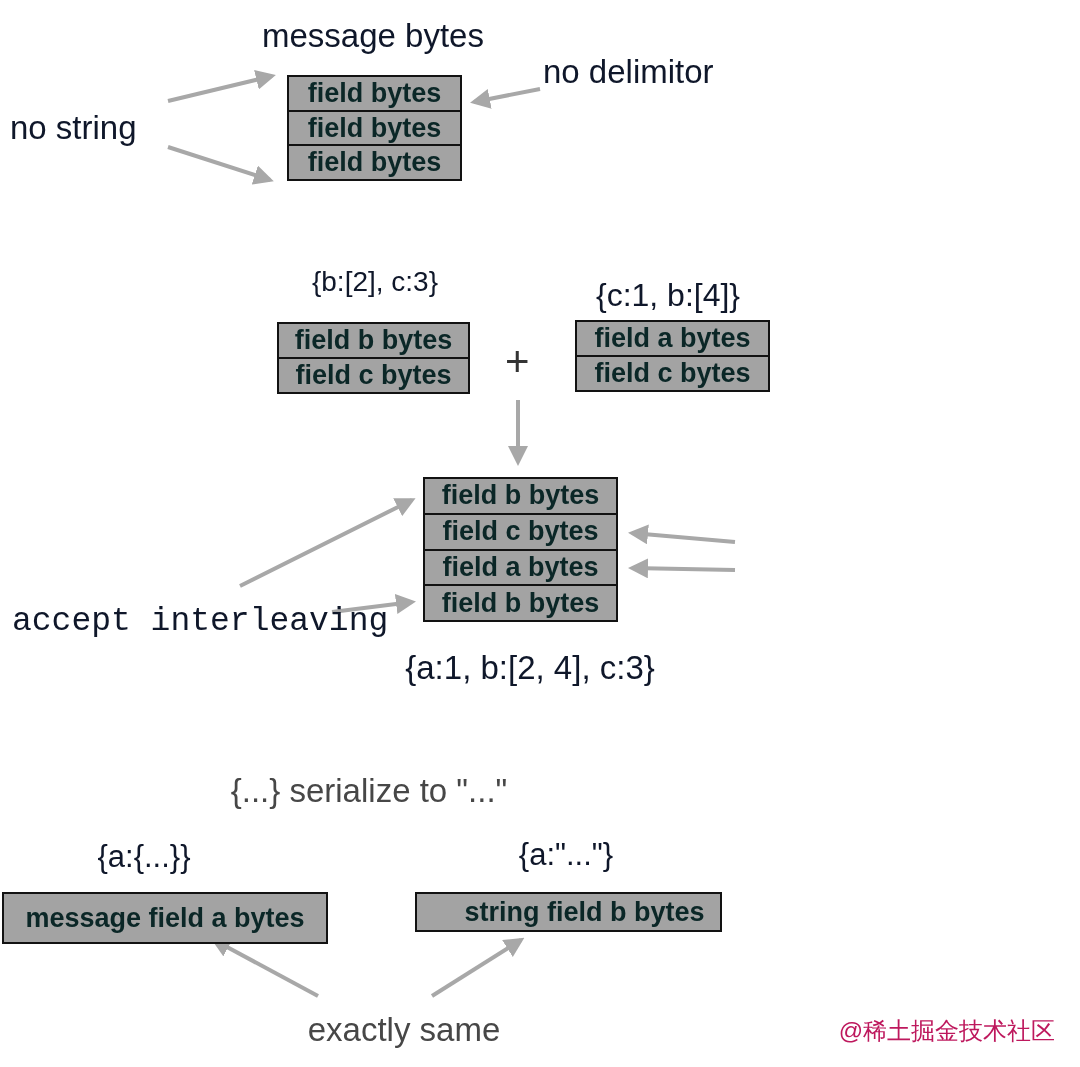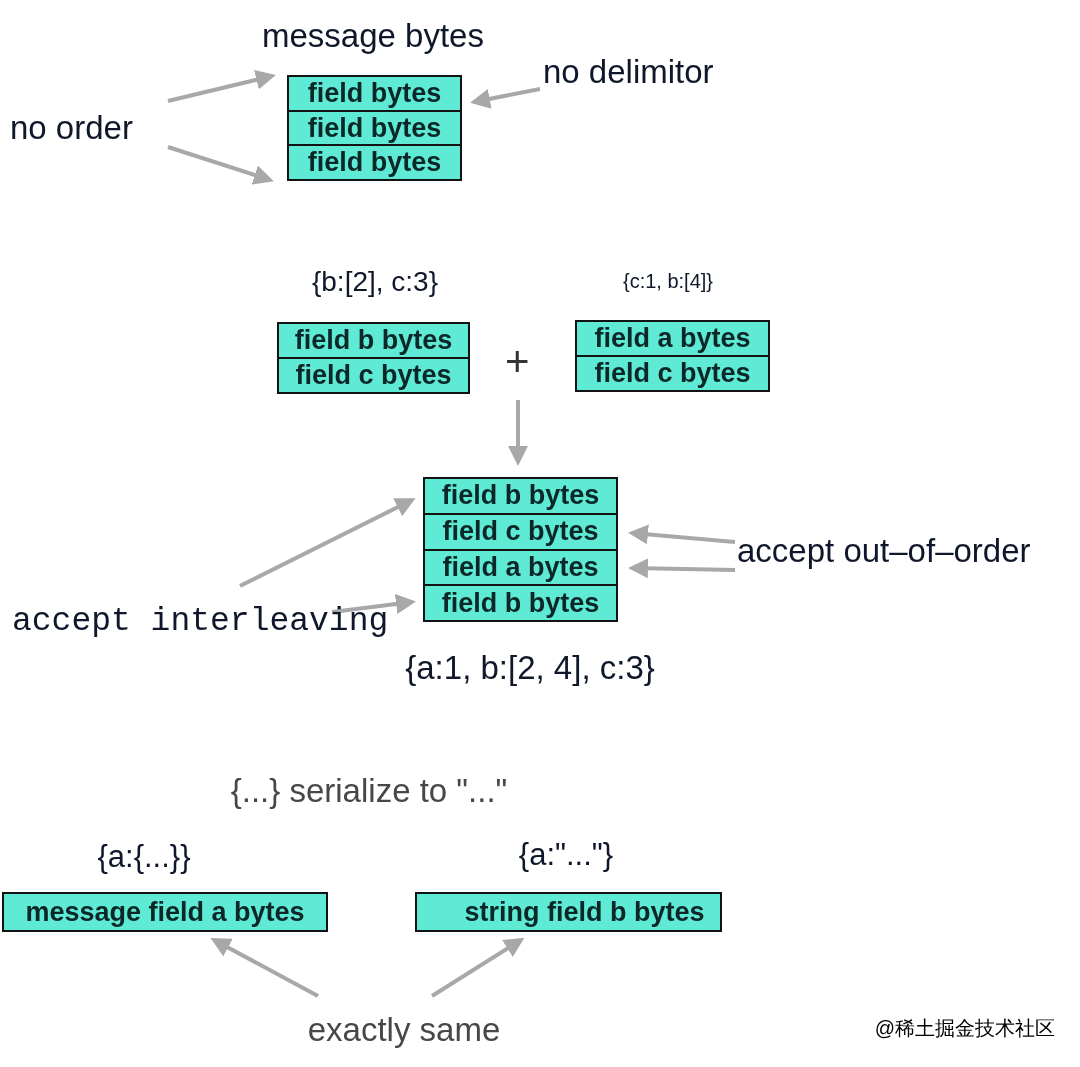--- a/index.html
+++ b/index.html
@@ -15,21 +15,21 @@
     color:#0f172a;
     font-size:33px;
     line-height:1.1;
     white-space:nowrap;
   }
   .centered{transform:translateX(-50%);}
   .stack{
     position:absolute;
     box-sizing:border-box;
     border:2px solid #121212;
-    background:#5eead4;
+    background:#a3a3a3;
     display:flex;
     flex-direction:column;
   }
   .row{
     flex:1;
     box-sizing:border-box;
     border-bottom:2px solid #121212;
     display:flex;
     align-items:center;
     justify-content:center;
@@ -40,22 +40,22 @@
   }
   .row:last-child{border-bottom:none;}
   .plus{
     position:absolute;
     color:#343434;
     font-size:42px;
     font-weight:normal;
   }
   .watermark{
     position:absolute;
-    color:#000000;
-    font-size:20px;
+    color:#be185d;
+    font-size:24px;
     white-space:nowrap;
   }
   #arrows{position:absolute;left:0;top:0;width:1080px;height:1067px;pointer-events:none;}
 </style>
 </head>
 <body>
 
 <div id="canvas">
 
   <svg id="arrows" viewBox="0 0 1080 1067">
@@ -79,60 +79,59 @@
   </svg>
 
   <div class="lbl centered" style="left:373px;top:18px;">message bytes</div>
 
   <div class="stack" style="left:287px;top:75px;width:175px;height:106px;">
     <div class="row">field bytes</div>
     <div class="row">field bytes</div>
     <div class="row">field bytes</div>
   </div>
 
-  <div class="lbl" style="left:10px;top:110px;">no order</div>
+  <div class="lbl" style="left:10px;top:110px;">no string</div>
 
   <div class="lbl" style="left:543px;top:54px;text-align:right;">no delimitor</div>
 
   <div class="lbl centered" style="left:375px;top:267px;font-size:28px;">{b:[2], c:3}</div>
 
   <div class="stack" style="left:277px;top:322px;width:193px;height:72px;">
     <div class="row">field b bytes</div>
     <div class="row">field c bytes</div>
   </div>
 
   <div class="plus" style="left:505px;top:338px;">+</div>
 
-  <div class="lbl centered" style="left:668px;top:270px;font-size:20px;">{c:1, b:[4]}</div>
+  <div class="lbl centered" style="left:668px;top:278px;font-size:32px;">{c:1, b:[4]}</div>
 
   <div class="stack" style="left:575px;top:320px;width:195px;height:72px;">
     <div class="row">field a bytes</div>
     <div class="row">field c bytes</div>
   </div>
 
   <div class="stack" style="left:423px;top:477px;width:195px;height:145px;">
     <div class="row">field b bytes</div>
     <div class="row">field c bytes</div>
     <div class="row">field a bytes</div>
     <div class="row">field b bytes</div>
   </div>
 
   <div class="lbl" style="left:12px;top:604px;font-family:Liberation Mono, monospace;">accept interleaving</div>
 
-  <div class="lbl" style="left:737px;top:533px;">accept out–of–order</div>
 
   <div class="lbl centered" style="left:530px;top:650px;">{a:1, b:[2, 4], c:3}</div>
 
   <div class="lbl centered" style="left:369px;top:773px;color:#474747;">{...} serialize to "..."</div>
 
   <div class="lbl centered" style="left:144px;top:840px;font-size:31px;">{a:{...}}</div>
 
   <div class="lbl centered" style="left:566px;top:838px;font-size:31px;">{a:"..."}</div>
 
-  <div class="stack" style="left:2px;top:892px;width:326px;height:40px;">
+  <div class="stack" style="left:2px;top:892px;width:326px;height:52px;">
     <div class="row">message field a bytes</div>
   </div>
 
   <div class="stack" style="left:415px;top:892px;width:307px;height:40px;padding-left:32px;">
     <div class="row">string field b bytes</div>
   </div>
 
   <div class="lbl centered" style="left:380px;top:1012px;color:#474747;margin-left:24px;">exactly same</div>
 
   <div class="watermark" style="right:25px;top:1015px;">@稀土掘金技术社区</div>

